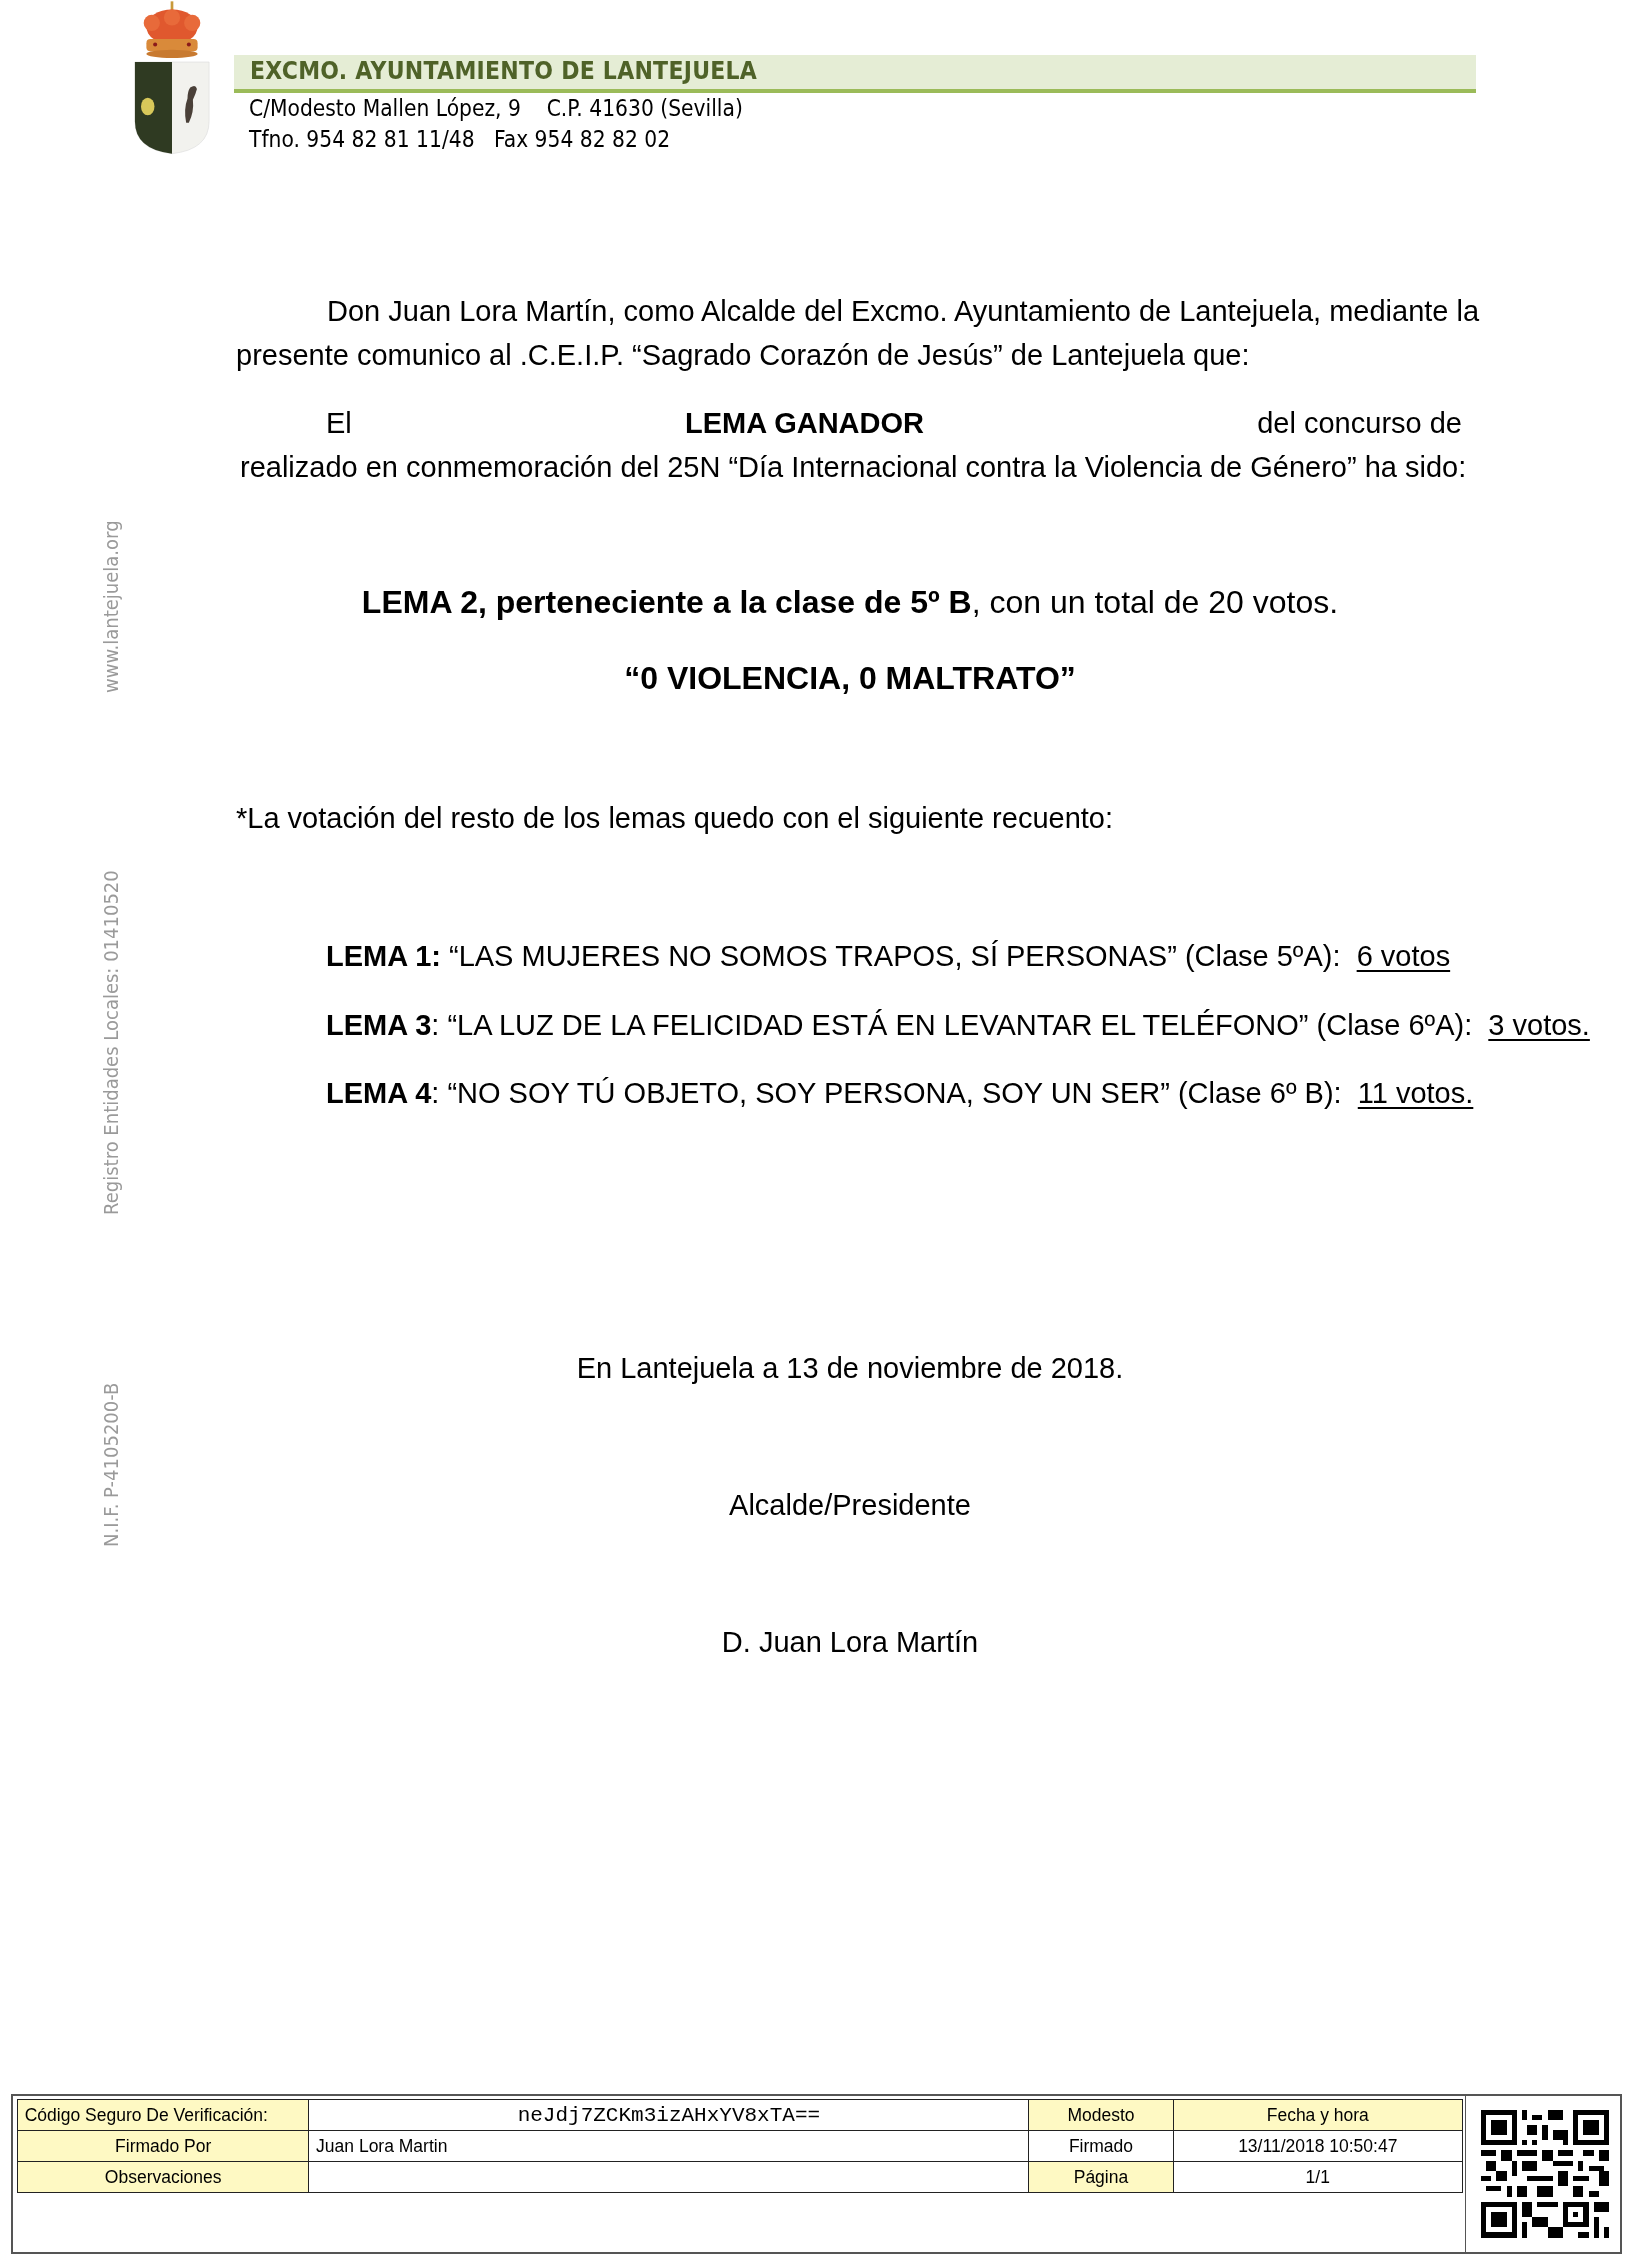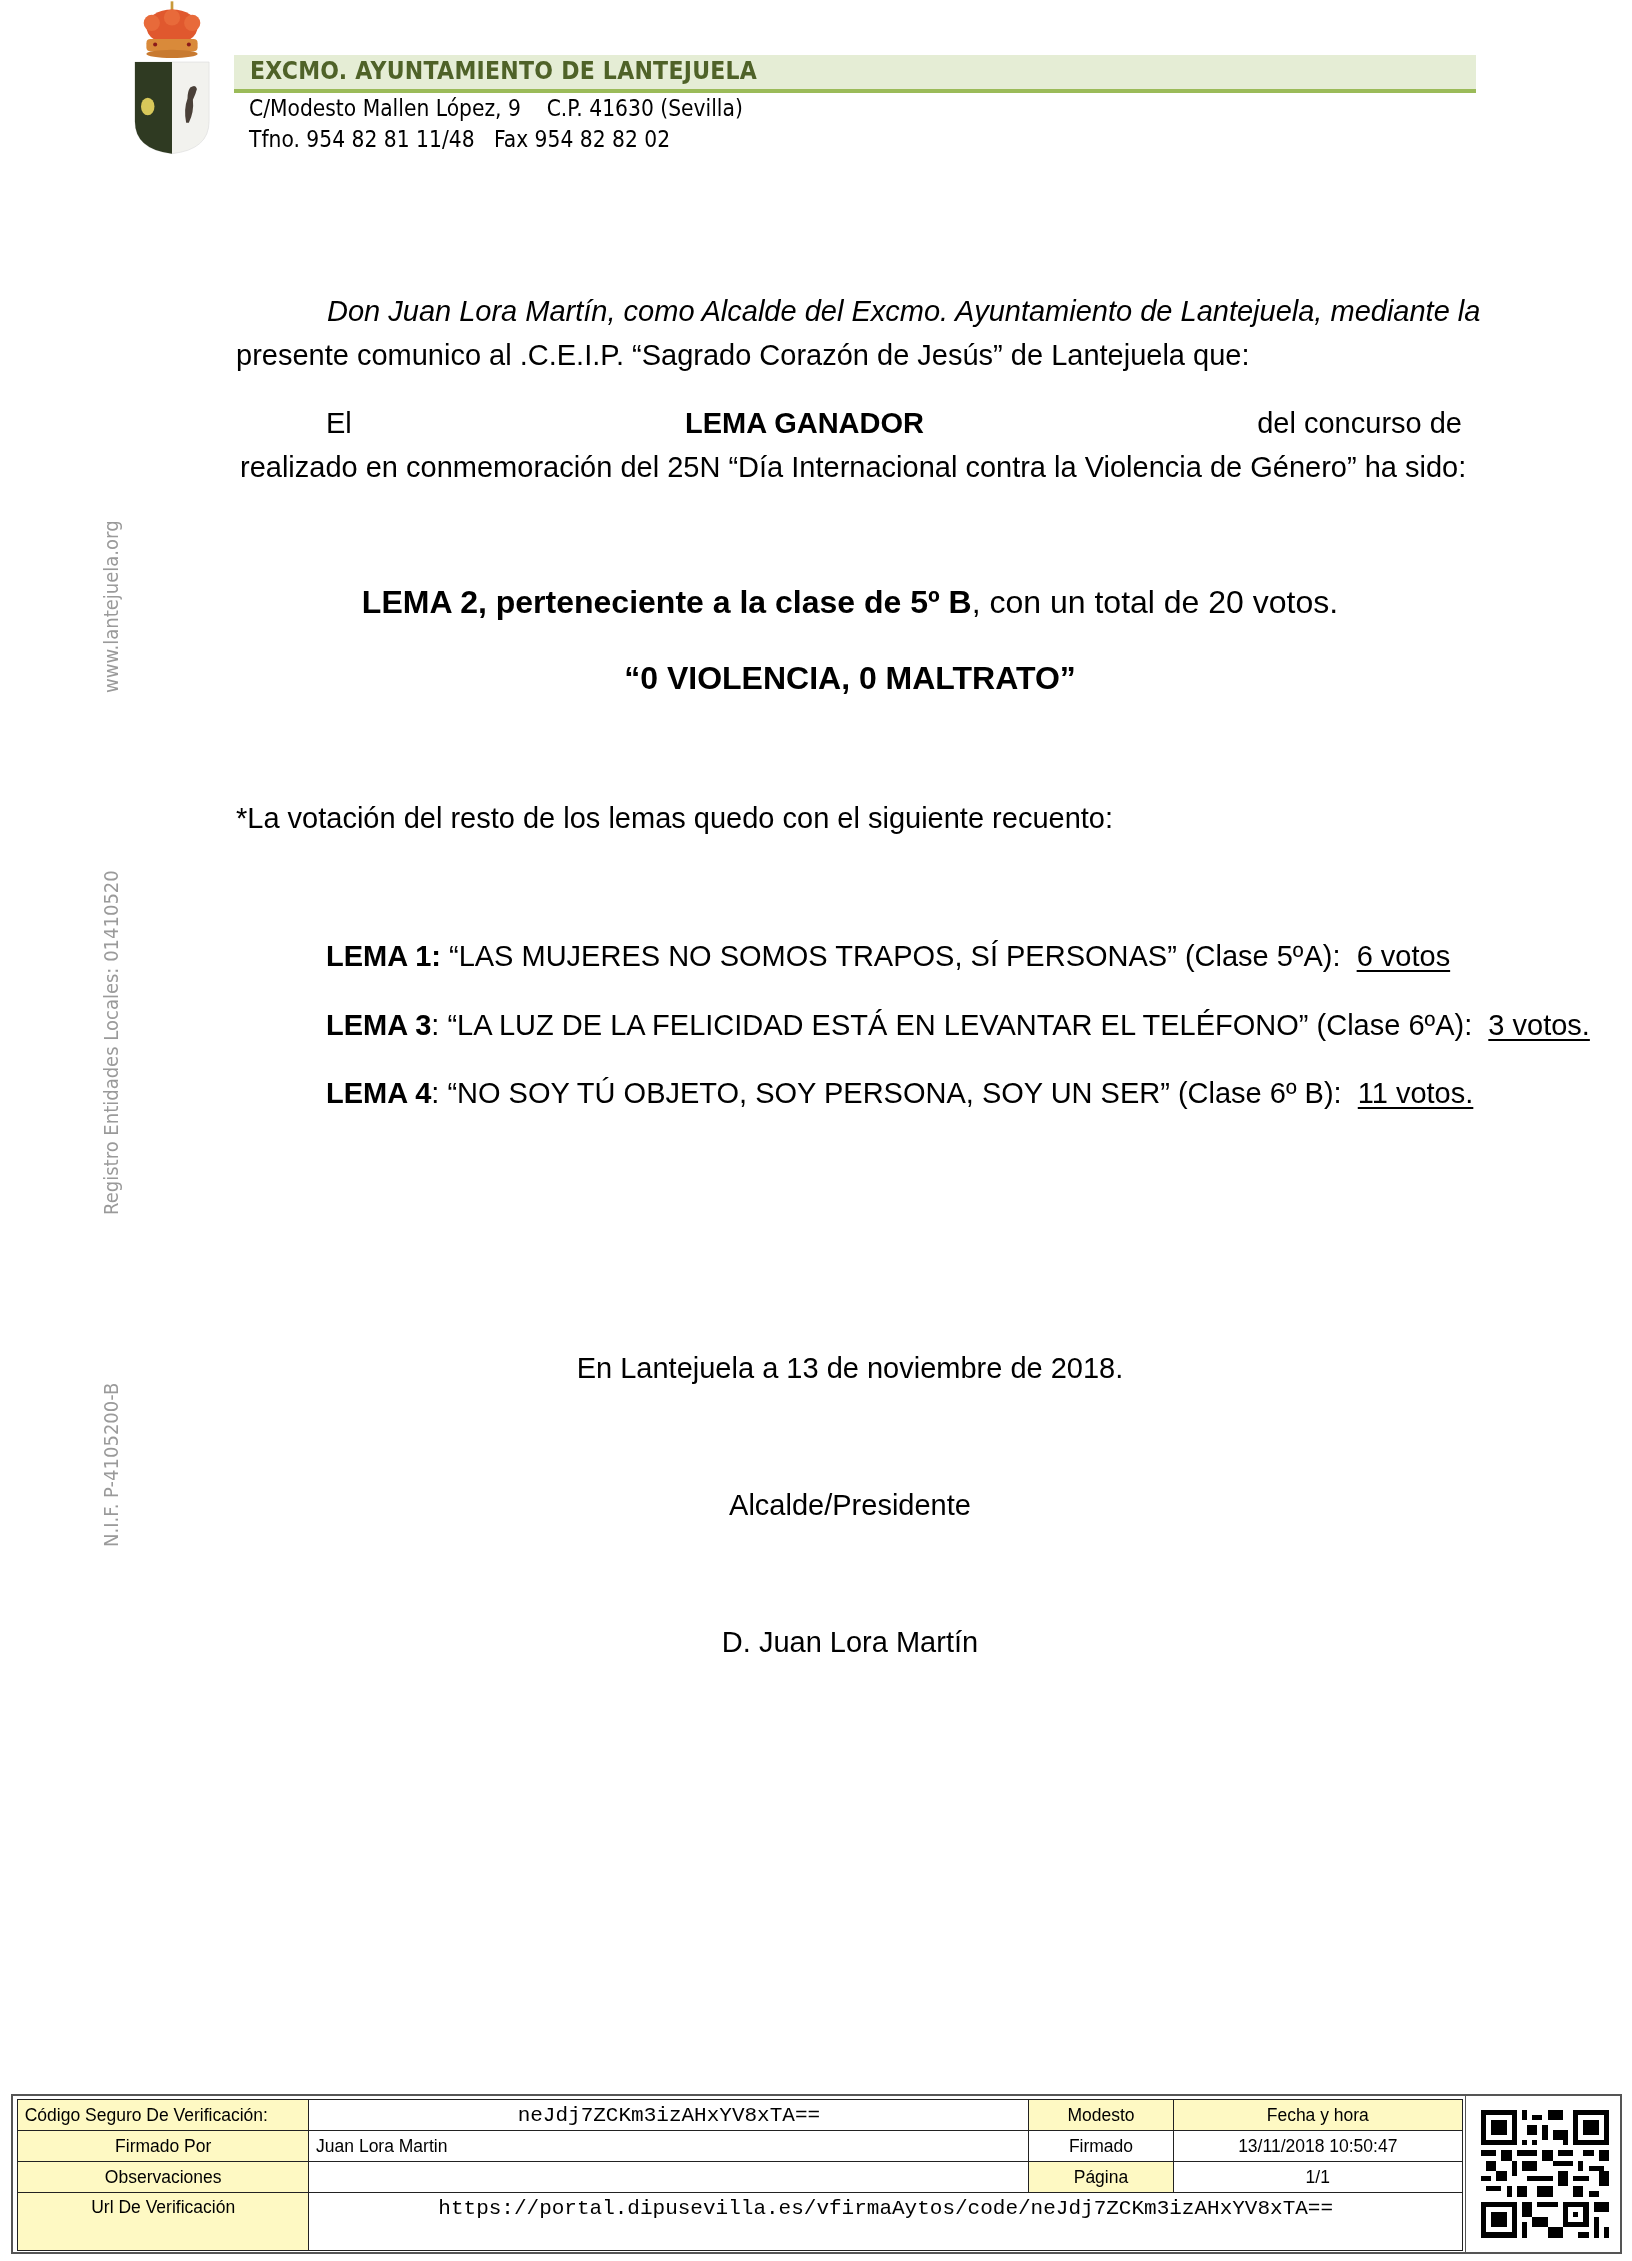--- a/index.html
+++ b/index.html
@@ -9,21 +9,21 @@
   .crest { left:128px; top:0px; width:88px; height:155px; }
   .band { left:234px; top:55px; width:1242px; height:34px; background:#e5edd5; border-bottom:4px solid #9bbb59; }
   .band-title { left:250px; top:55px; font-size:25.6px; color:#4f6228; font-family:"DejaVu Sans", sans-serif; font-weight:bold; transform:scaleX(0.86); transform-origin:left top; white-space:nowrap; letter-spacing:0.3px; }
   .addr { left:249px; font-size:23.6px; font-family:"DejaVu Sans", sans-serif; transform:scaleX(0.86); transform-origin:left top; white-space:nowrap; }
   .addr1 { top:94px; }
   .addr2 { top:125px; }
   
   .side { font-family:"DejaVu Sans", sans-serif; font-size:20px; color:#9a9a9a; white-space:nowrap; transform-origin:left top; transform:rotate(-90deg) scaleX(0.9); }
   
   .p { font-size:29px; white-space:nowrap; transform-origin:left top; }
-  .just { left:236px; width:1227px; font-size:29px; text-align:justify; text-align-last:justify; white-space:nowrap;font-style:italic; }
+  .just { left:236px; width:1227px; font-size:29px; text-align:justify; text-align-last:justify; white-space:nowrap; }
   .center { left:0; width:1700px; text-align:center; font-size:29px; white-space:nowrap; }
   .big { font-size:32px; }
   .bold { font-weight:bold; }
   .u { text-decoration:underline; text-underline-offset:4px; text-decoration-thickness:2px; }
   
   .foot { left:11.4px; top:2094px; width:1611px; height:160px; border:2px solid #555; box-sizing:border-box; }
   .ftable { left:17px; top:2099px; width:1446px; border-collapse:collapse; font-size:17.5px; }
   .ftable td { border:1.3px solid #222; height:30px; padding:0 6.7px; }
   .ftable .lab { background:#fef9c3; text-align:center; }
   .mono { font-family:"Liberation Mono", monospace; font-size:21px; text-align:center; }
@@ -112,24 +112,20 @@
     <td>Juan Lora Martin</td>
     <td style="text-align:center;">Firmado</td>
     <td style="text-align:center;">13/11/2018 10:50:47</td>
   </tr>
   <tr>
     <td class="lab">Observaciones</td>
     <td></td>
     <td class="lab">Página</td>
     <td style="text-align:center;">1/1</td>
   </tr>
-  <tr>
-    <td class="lab" style="height:53px; vertical-align:top; padding-top:4px;">Url De Verificación</td>
-    <td colspan="3" class="mono" style="vertical-align:top; padding-top:4px;"><span>https://portal.dipusevilla.es/vfirmaAytos/code/neJdj7ZCKm3izAHxYV8xTA==</span></td>
-  </tr>
 </tbody>
   </table>
 
 <div class="abs qrbox">
   <svg style="position:absolute; left:15px; top:13.5px;" width="128" height="131" viewBox="0 0 25 25" shape-rendering="crispEdges">
     <rect width="25" height="25" fill="#fff"></rect>
     <g fill="#000">
       <rect x="0" y="0" width="7" height="7"></rect>
         <rect x="1" y="1" width="5" height="5" fill="#fff"></rect>
         <rect x="2" y="2" width="3" height="3"></rect>

